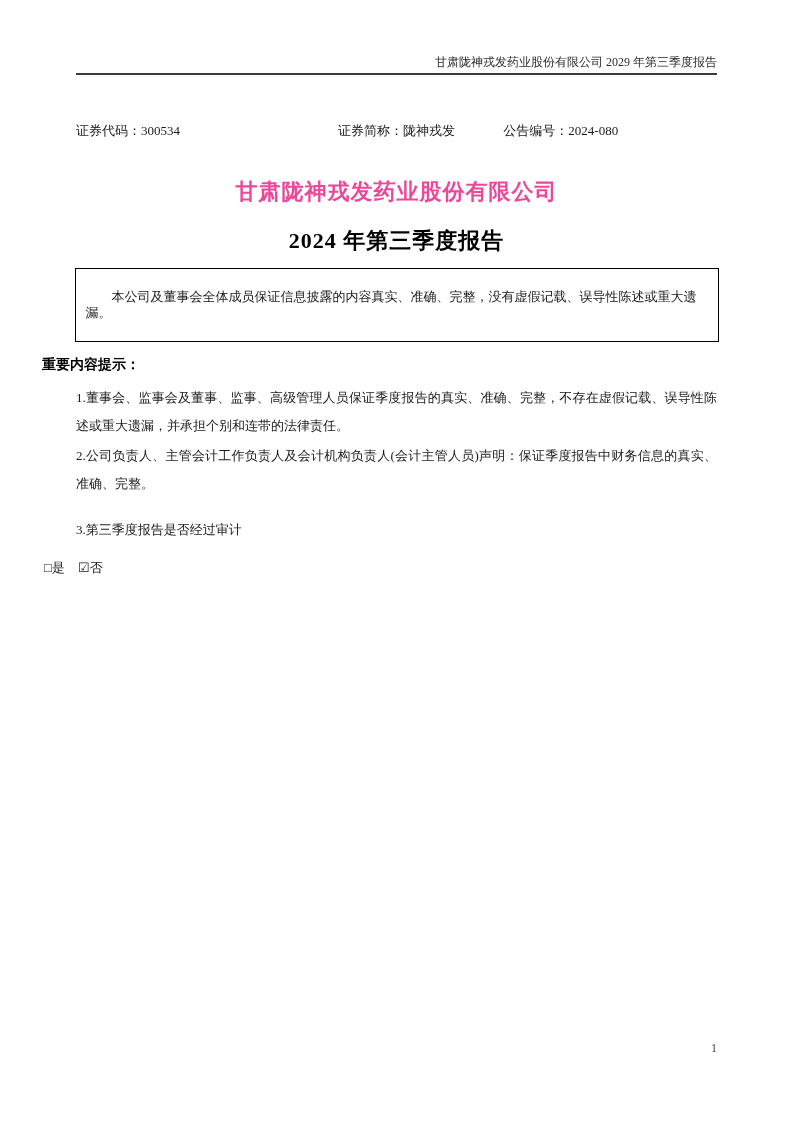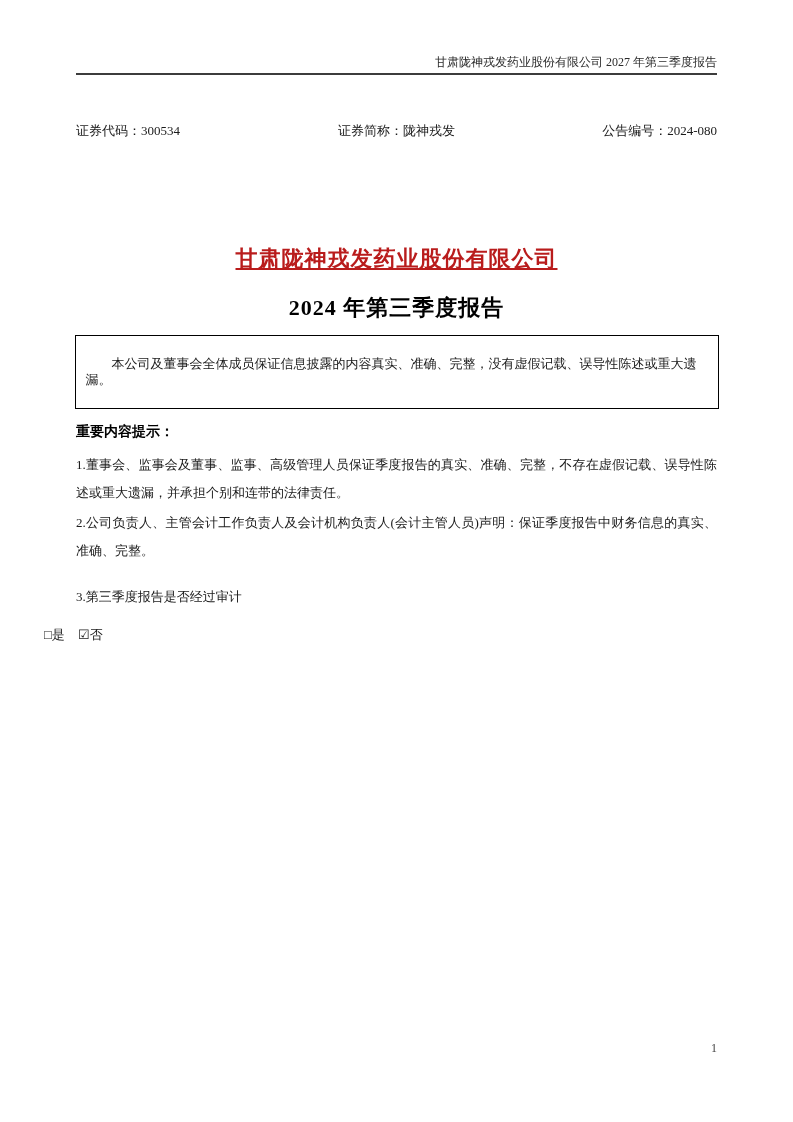--- a/index.html
+++ b/index.html
@@ -30,30 +30,29 @@
   }
   .meta-row {
     margin: 48px 76px 16px 76px;
     display: flex;
     font-size: 13px;
     line-height: 16px;
     color: #1a1a1a;
   }
   .meta-row .m-left  { flex: 1; text-align: left; }
   .meta-row .m-center{ flex: 1; text-align: center; }
-  .meta-row .m-right { flex: 1; text-align: right; }
+  .meta-row .m-right { flex: 1; }
   .title1 {
-    margin: 107px 0 0 0;
+    margin: 40px 0 0 0;
     text-align: center;
     font-size: 22px;
     line-height: 26px;
     font-weight: bold;
-    color: #b91c1c;
+    color: #ec4899;
     letter-spacing: 1px;
-    text-decoration: underline;
   }
   .title2 {
     margin: 23px 0 0 0;
     text-align: center;
     font-size: 22px;
     line-height: 26px;
     font-weight: bold;
     color: #000000;
     letter-spacing: 1px;
   }
@@ -64,21 +63,21 @@
     padding: 20px 10px;
   }
   .statement-box p {
     margin: 0;
     font-size: 13px;
     line-height: 16px;
     text-indent: 2em;
     color: #1a1a1a;
   }
   .notice-heading {
-    margin: 14px 76px 0 76px;
+    margin: 14px 76px 0 42px;
     font-size: 14px;
     line-height: 18px;
     font-weight: bold;
     color: #000000;
   }
   .body-para {
     margin: 10px 76px 0 76px;
     font-size: 13px;
     line-height: 28px;
     text-align: justify;
@@ -100,21 +99,21 @@
     font-size: 12px;
     color: #444444;
   }
 </style>
 </head>
 <body>
 
 <div class="page">
 
   <div class="running-header">
-    <span>甘肃陇神戎发药业股份有限公司 2027 年第三季度报告</span>
+    <span>甘肃陇神戎发药业股份有限公司 2029 年第三季度报告</span>
   </div>
 
   <div class="meta-row">
     <span class="m-left">证券代码：300534</span>
     <span class="m-center">证券简称：陇神戎发</span>
     <span class="m-right">公告编号：2024-080</span>
   </div>
 
   <h1 class="title1">甘肃陇神戎发药业股份有限公司</h1>
 

